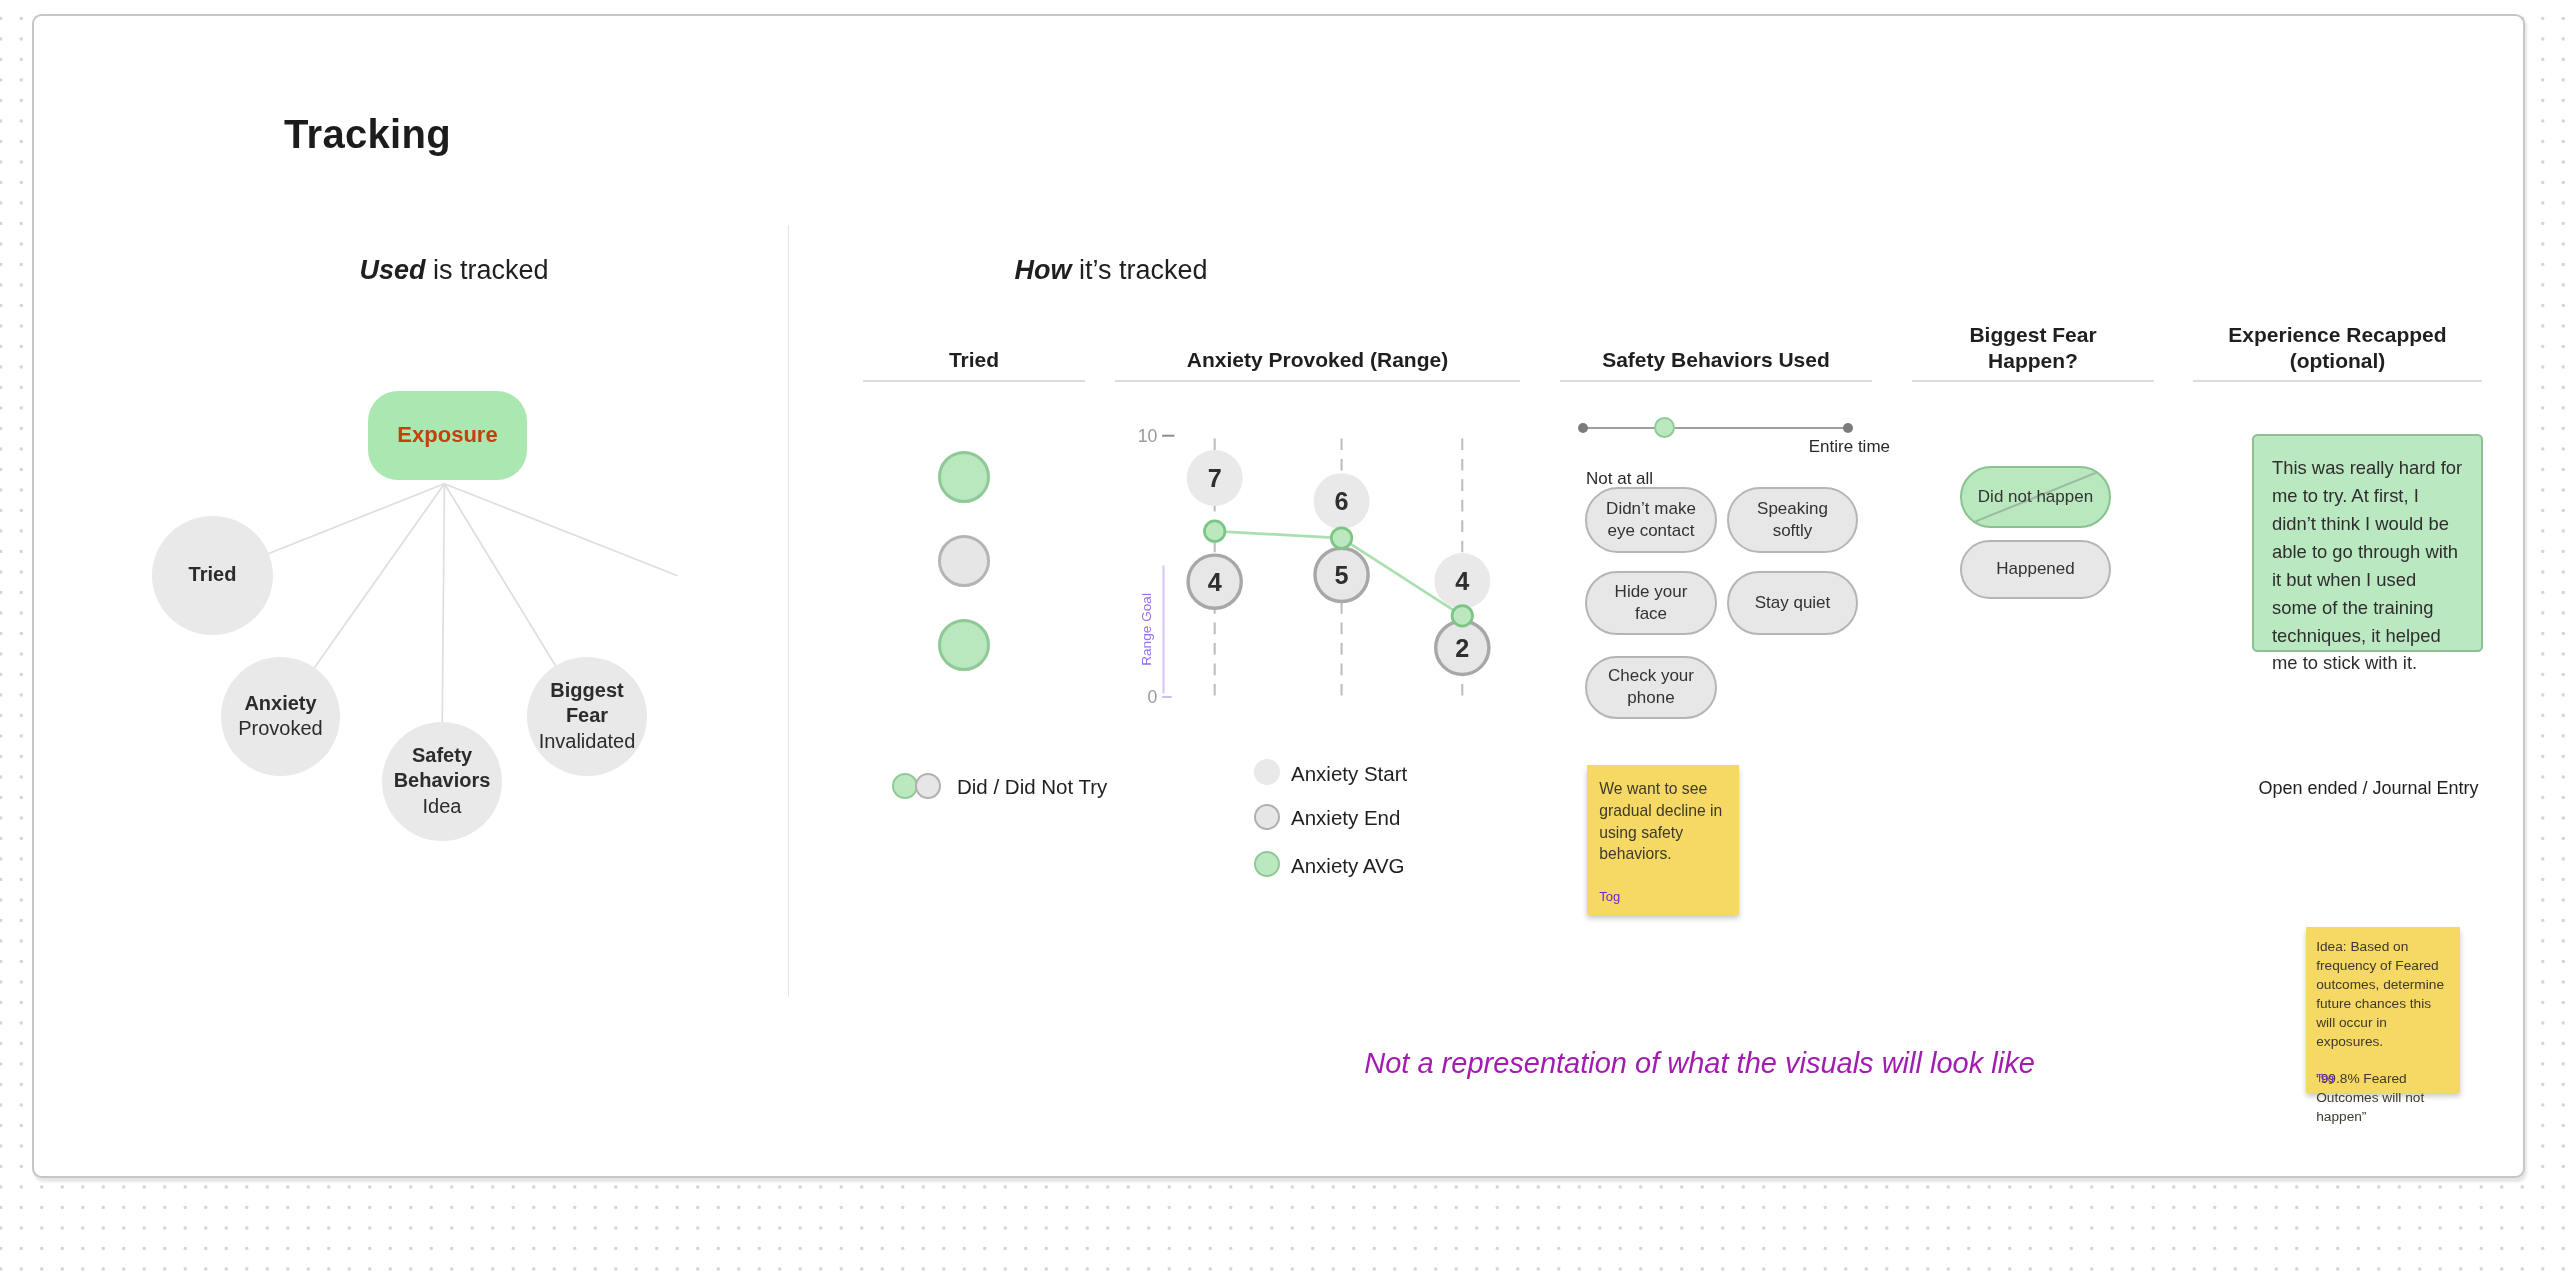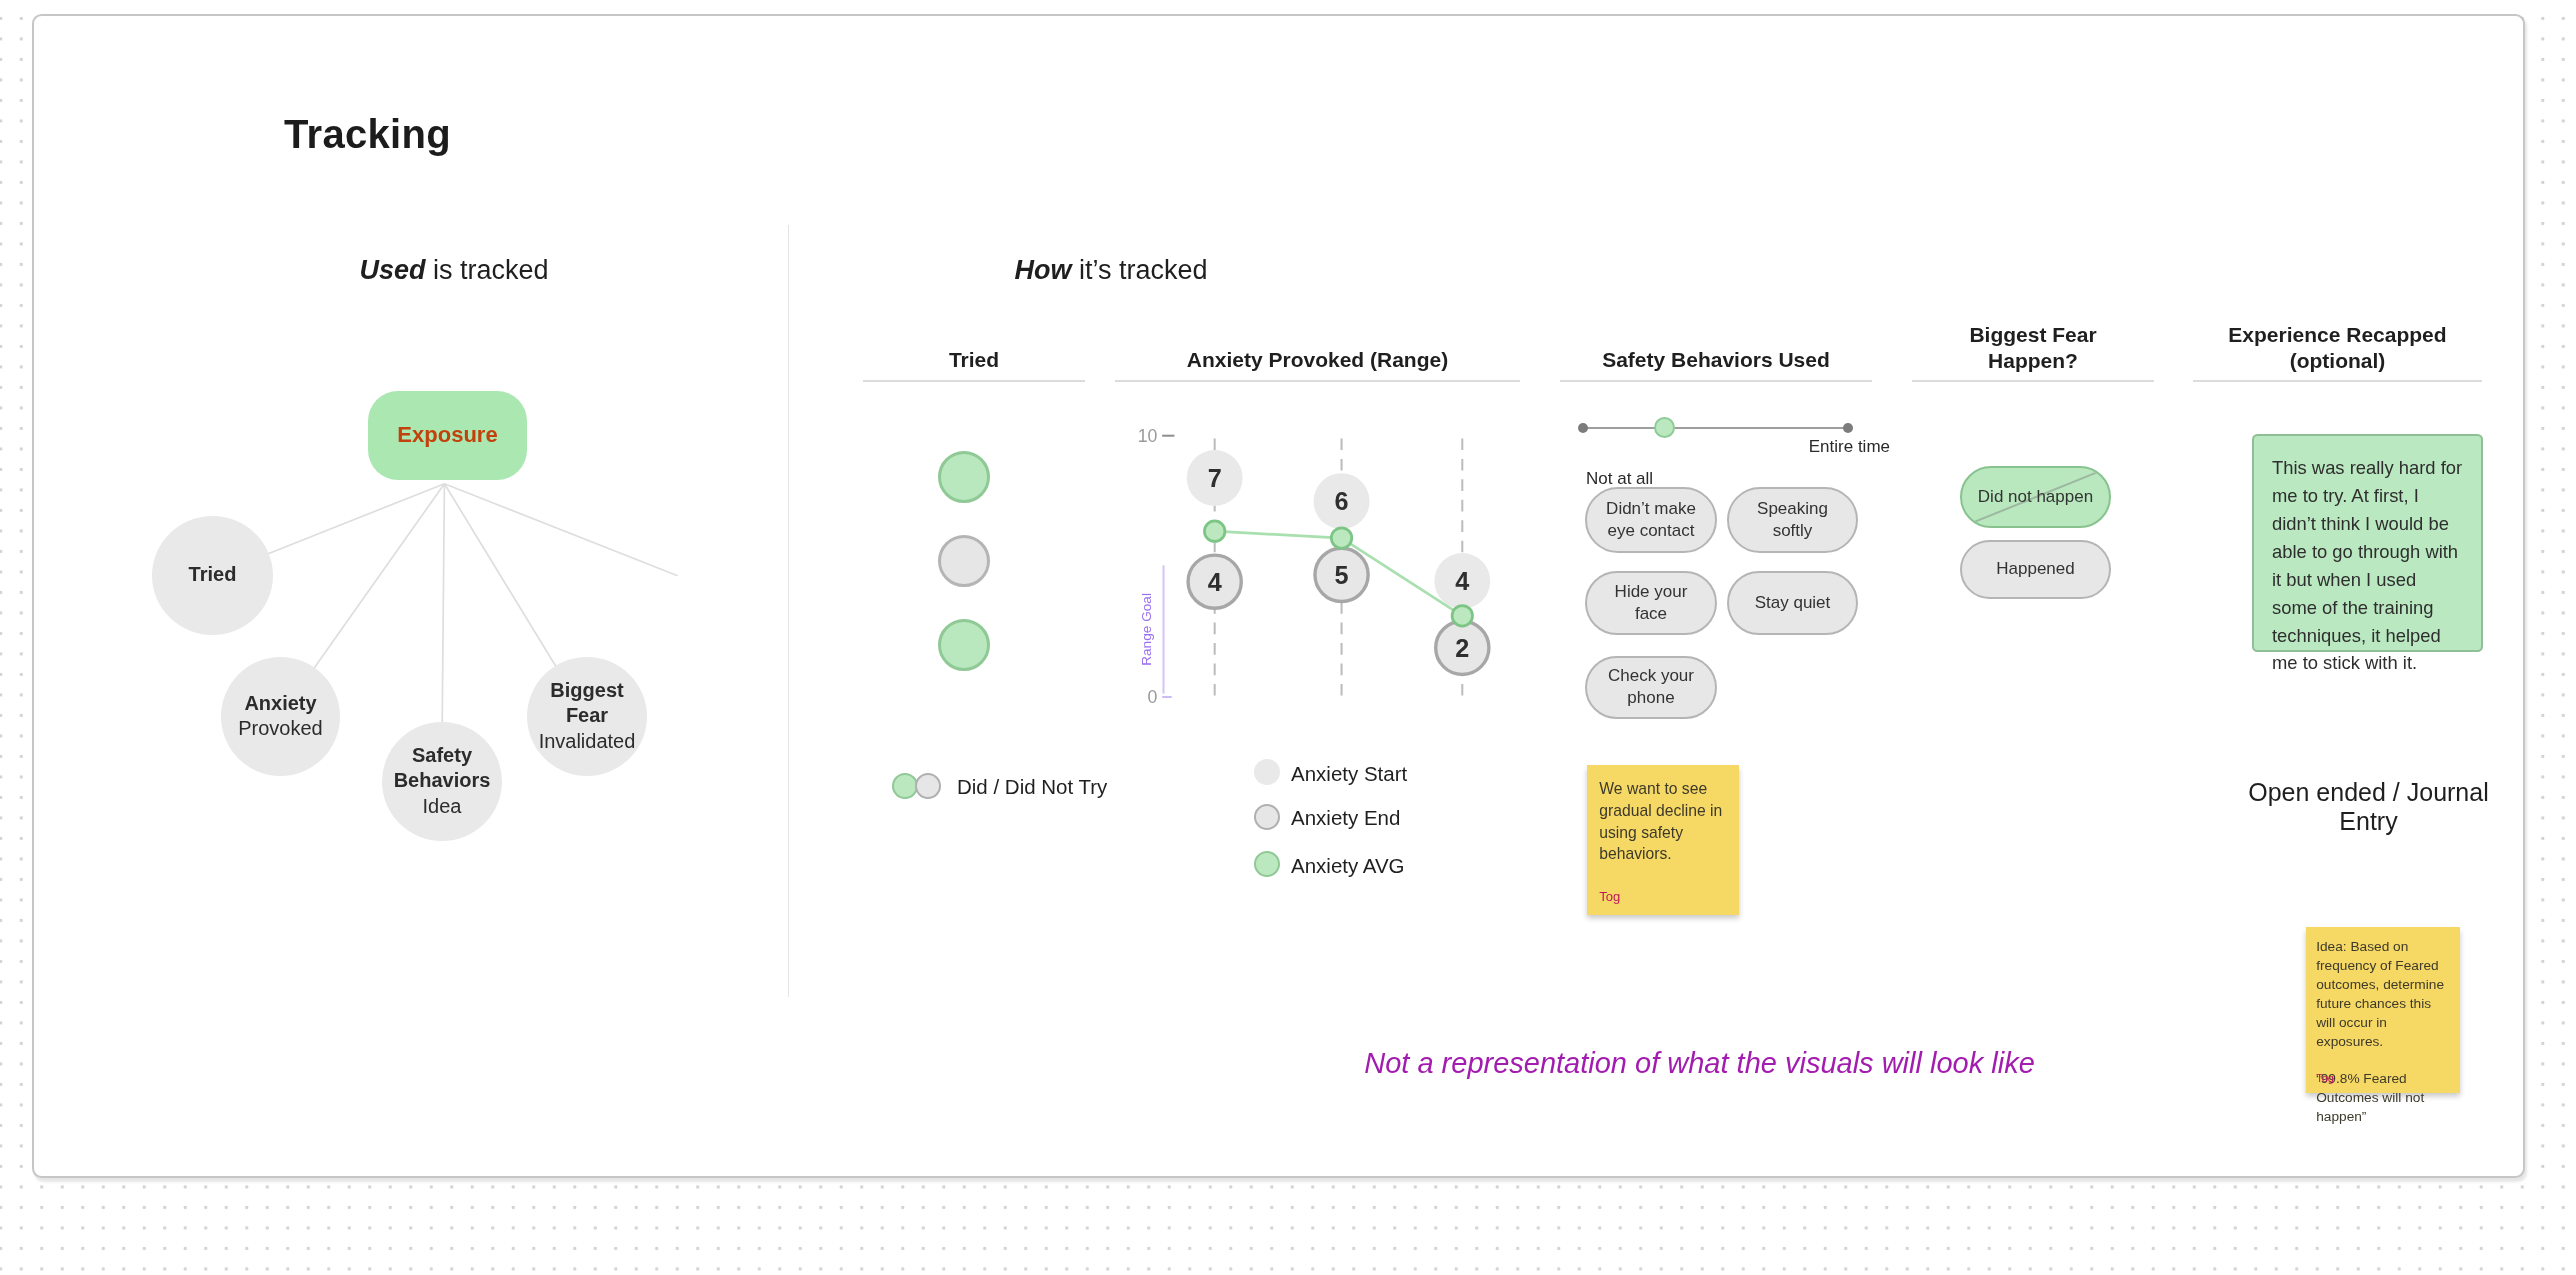--- a/index.html
+++ b/index.html
@@ -89,35 +89,35 @@
   #behavior-1 { left:1551px; top:471px; width:132px; height:66px; }
   #behavior-2 { left:1693px; top:471px; width:131px; height:66px; }
   #behavior-3 { left:1551px; top:555px; width:132px; height:64px; }
   #behavior-4 { left:1693px; top:555px; width:131px; height:64px; }
   #behavior-5 { left:1551px; top:640px; width:132px; height:63px; }
 
   .sticky {
     background:#f6d865; box-shadow:0 4.1px 5.5px rgba(0,0,0,0.22); color:#3d3a2a;
   }
   #safety-sticky { left:1553px; top:749px; width:152px; height:150px; padding:13.7px 12.3px; font-size:15.7px; line-height:1.38; }
-  .sticky-author { position:absolute; left:12.3px; bottom:9px; font-size:13px; color:#be185d; }
+  .sticky-author { position:absolute; left:12.3px; bottom:9px; font-size:13px; color:#6d28d9; }
 
   
   .pill-green { background:#b9e8be; border-color:#88c28f; position:relative; overflow:hidden; }
   #fear-no  { left:1926px; top:450px; width:151px; height:62px; }
   #fear-yes { left:1926px; top:524px; width:151px; height:59px; }
   .diag-line { position:absolute; left:50%; top:50%; width:171px; height:2px; background:#9cb8a1;
     transform:translate(-50%,-50%) rotate(-22deg); }
   .pill .label { position:relative; }
 
   
   #journal-note { left:2218px; top:418px; width:231px; height:218px; background:#bae8c0;
     border:2px solid #8fbf94; border-radius:5.5px; padding:18px 15px 0 18px;
     font-size:18.4px; line-height:1.52; color:#2e2e2e; }
-  #journal-caption { left:2205px; top:762px; width:259px; font-size:25px; color:#1f1f1f; }
+  #journal-caption { left:2205px; top:762px; width:259px; font-size:18px; color:#1f1f1f; }
   #idea-sticky { left:2272px; top:911px; width:154px; height:166px; padding:11.6px 10.2px; font-size:13.7px; line-height:1.38; }
   #idea-sticky .para2 { margin-top:18px; }
   #idea-sticky .sticky-author { font-size:11px; bottom:6.8px; left:10.2px; }
 
   .disclaimer { left:1324px; top:1031px; width:683px; font-size:29px; font-style:italic; color:#a21caf; }
 </style>
 </head>
 <body>
 
 <div id="board">

